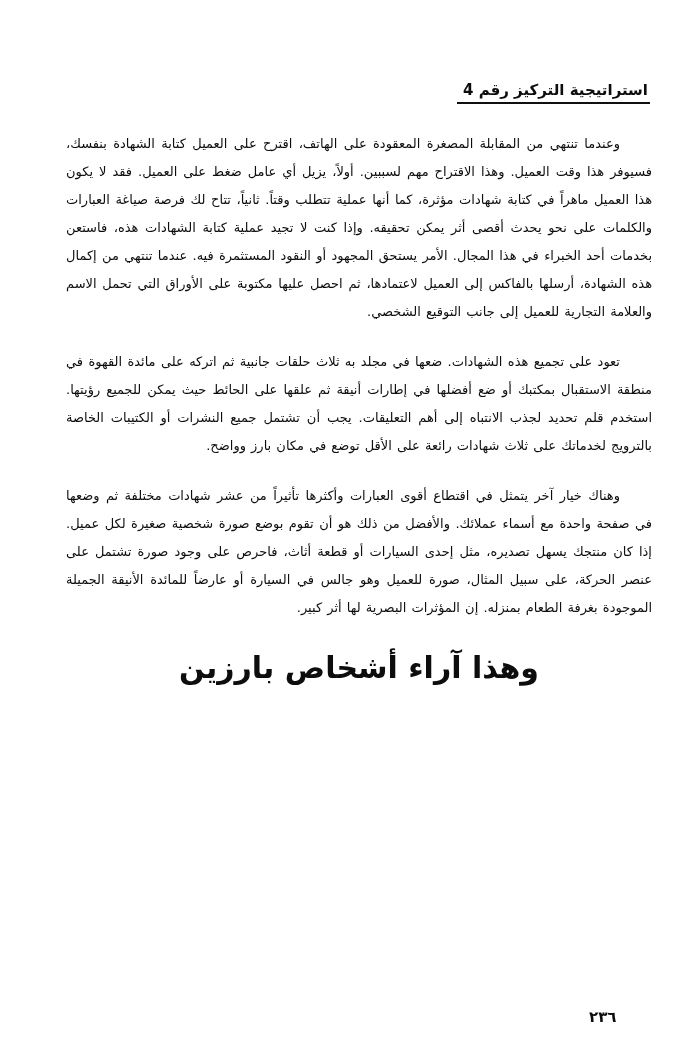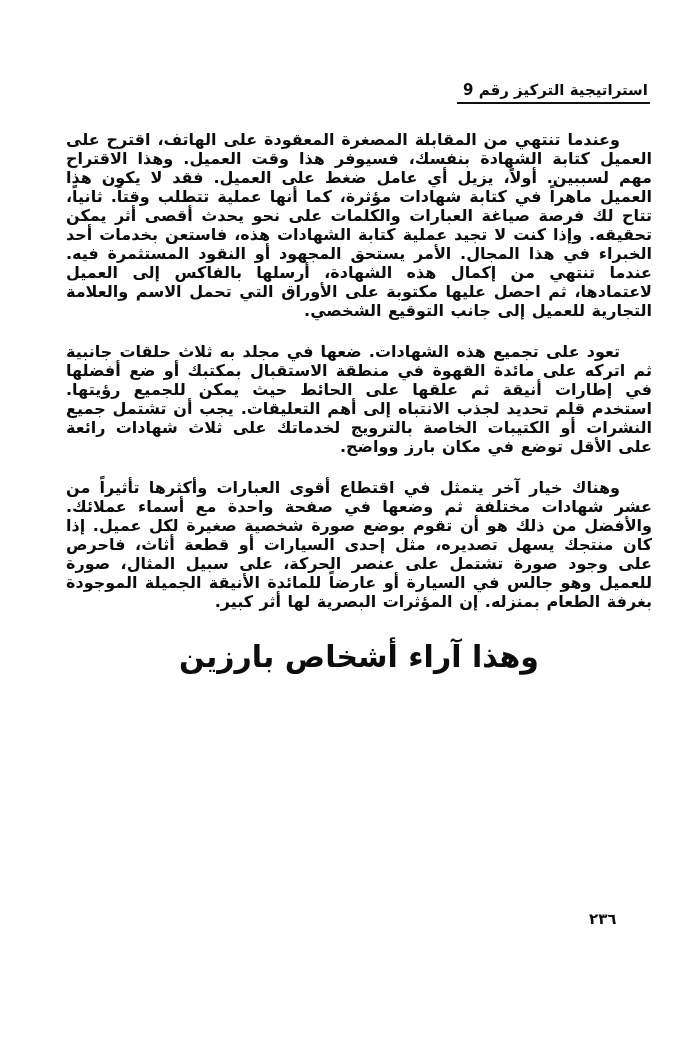--- a/index.html
+++ b/index.html
@@ -36,52 +36,52 @@
   }
   .content {
     position: absolute;
     top: 130px;
     right: 46px;
     left: 66px;
     text-align: justify;
     text-justify: inter-word;
   }
   .para {
-    font-size: 16px;
-    font-weight: bold;
-    line-height: 19px;
+    font-size: 13px;
+    font-weight: normal;
+    line-height: 28px;
     margin: 0 0 22px 0;
     word-spacing: 1px;
   }
   .para.indent {
     text-indent: 32px;
   }
   .section-heading {
     text-align: center;
     font-size: 30px;
     font-weight: bold;
     line-height: 40px;
     margin: 26px 0 20px 0;
   }
   .page-number {
     position: absolute;
-    top: 910px;
+    top: 1008px;
     left: 589px;
     font-size: 15px;
     font-weight: bold;
     direction: rtl;
   }
 </style>
 </head>
 <body>
 
 <div class="page">
 
   <div class="running-head">
-    <span class="running-head-text">استراتيجية التركيز رقم 9</span>
+    <span class="running-head-text">استراتيجية التركيز رقم 4</span>
   </div>
 
   <div class="content">
 
     <p class="para indent">وعندما تنتهي من المقابلة المصغرة المعقودة على الهاتف، اقترح على العميل كتابة الشهادة بنفسك، فسيوفر هذا وقت العميل. وهذا الاقتراح مهم لسببين. أولاً، يزيل أي عامل ضغط على العميل. فقد لا يكون هذا العميل ماهراً في كتابة شهادات مؤثرة، كما أنها عملية تتطلب وقتاً. ثانياً، تتاح لك فرصة صياغة العبارات والكلمات على نحو يحدث أقصى أثر يمكن تحقيقه. وإذا كنت لا تجيد عملية كتابة الشهادات هذه، فاستعن بخدمات أحد الخبراء في هذا المجال. الأمر يستحق المجهود أو النقود المستثمرة فيه. عندما تنتهي من إكمال هذه الشهادة، أرسلها بالفاكس إلى العميل لاعتمادها، ثم احصل عليها مكتوبة على الأوراق التي تحمل الاسم والعلامة التجارية للعميل إلى جانب التوقيع الشخصي.</p>
 
     <p class="para indent">تعود على تجميع هذه الشهادات. ضعها في مجلد به ثلاث حلقات جانبية ثم اتركه على مائدة القهوة في منطقة الاستقبال بمكتبك أو ضع أفضلها في إطارات أنيقة ثم علقها على الحائط حيث يمكن للجميع رؤيتها. استخدم قلم تحديد لجذب الانتباه إلى أهم التعليقات. يجب أن تشتمل جميع النشرات أو الكتيبات الخاصة بالترويج لخدماتك على ثلاث شهادات رائعة على الأقل توضع في مكان بارز وواضح.</p>
 
     <p class="para indent">وهناك خيار آخر يتمثل في اقتطاع أقوى العبارات وأكثرها تأثيراً من عشر شهادات مختلفة ثم وضعها في صفحة واحدة مع أسماء عملائك. والأفضل من ذلك هو أن تقوم بوضع صورة شخصية صغيرة لكل عميل. إذا كان منتجك يسهل تصديره، مثل إحدى السيارات أو قطعة أثاث، فاحرص على وجود صورة تشتمل على عنصر الحركة، على سبيل المثال، صورة للعميل وهو جالس في السيارة أو عارضاً للمائدة الأنيقة الجميلة الموجودة بغرفة الطعام بمنزله. إن المؤثرات البصرية لها أثر كبير.</p>
 

